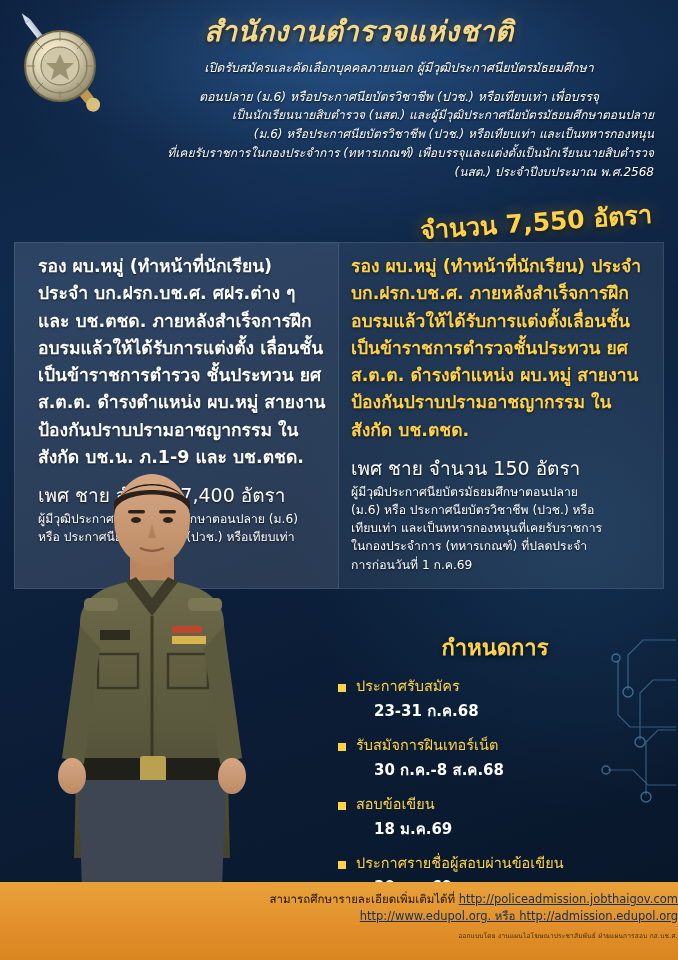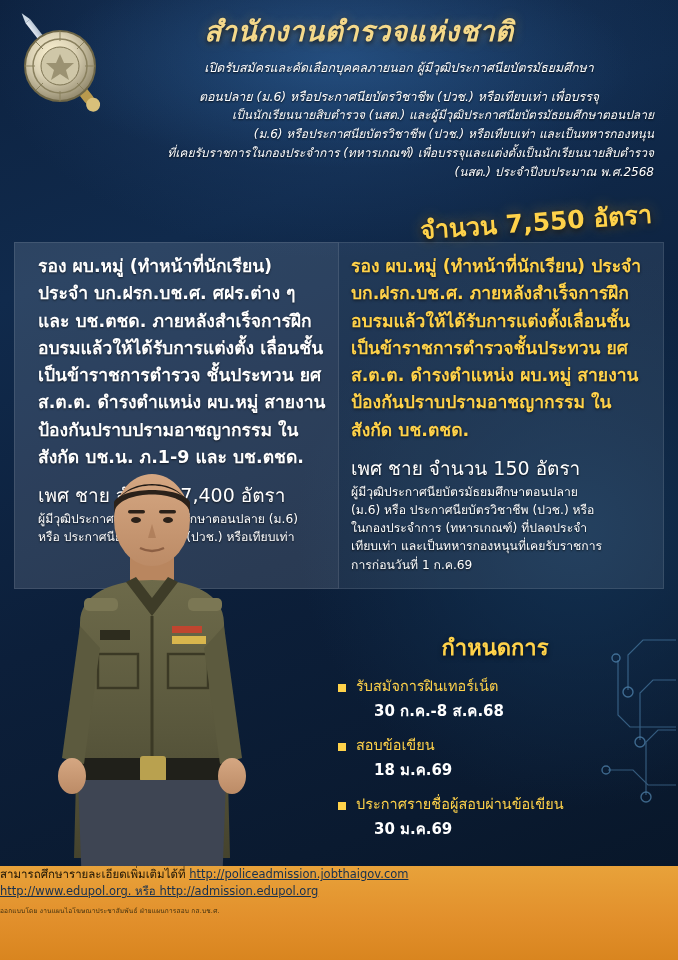--- a/index.html
+++ b/index.html
@@ -139,23 +139,24 @@
     width: 8px; height: 8px; background: #ffd24a;
   }
   .sched-label { font-size: 14.5px; color: #ffd24a; line-height: 1.3; }
   .sched-date  { font-size: 15px; color: #ffffff; font-weight: bold; margin-top: 3px; padding-left: 18px; }
 
   
   .footer {
     position: absolute;
     left: 0; bottom: 0;
     width: 100%;
-    height: 94px;
+    height: 78px;
     background: linear-gradient(180deg, #e8a23a 0%, #e2902c 55%, #d9851f 100%);
-    text-align: left;
+    text-align: right;
+    padding-top: 9px;
   }
   .f-line1 { font-size: 11.5px; color: #1d1405; line-height: 1.45; }
   .f-line1 a, .f-url { color: #16304f; text-decoration: underline; }
   .f-line2 { font-size: 11.5px; color: #16304f; line-height: 1.45; text-decoration: underline; }
   .f-tiny  { font-size: 6.5px; color: #3a2c0e; margin-top: 7px; letter-spacing: .2px; }
 </style>
 </head>
 <body>
 
 <div class="poster">
@@ -240,22 +241,22 @@
         <div>ผู้มีวุฒิประกาศนียบัตรมัธยมศึกษาตอนปลาย (ม.6)</div>
         <div>หรือ ประกาศนียบัตรวิชาชีพ (ปวช.) หรือเทียบเท่า</div>
       </div>
     </div>
     <div class="panel right">
       <div class="p-head">รอง ผบ.หมู่ (ทำหน้าที่นักเรียน) ประจำ บก.ฝรก.บช.ศ. ภายหลังสำเร็จการฝึกอบรมแล้วให้ได้รับการแต่งตั้งเลื่อนชั้นเป็นข้าราชการตำรวจชั้นประทวน ยศ ส.ต.ต. ดำรงตำแหน่ง ผบ.หมู่ สายงานป้องกันปราบปรามอาชญากรรม ในสังกัด บช.ตชด.</div>
       <div class="p-sub">
         <div class="hl">เพศ ชาย  จำนวน 150 อัตรา</div>
         <div>ผู้มีวุฒิประกาศนียบัตรมัธยมศึกษาตอนปลาย</div>
         <div>(ม.6) หรือ ประกาศนียบัตรวิชาชีพ (ปวช.) หรือ</div>
+        <div>เทียบเท่า และเป็นทหารกองหนุนที่เคยรับราชการ</div>
         <div>ในกองประจำการ (ทหารเกณฑ์) ที่ปลดประจำ</div>
-        <div>เทียบเท่า และเป็นทหารกองหนุนที่เคยรับราชการ</div>
         <div>การก่อนวันที่ 1 ก.ค.69</div>
       </div>
     </div>
   </div>
 
   <svg class="officer" viewBox="0 0 260 430">
     <defs>
       <linearGradient id="uni" x1="0" y1="0" x2="0" y2="1">
         <stop offset="0%" stop-color="#6d6a4a"></stop>
         <stop offset="55%" stop-color="#59573c"></stop>
@@ -306,20 +307,25 @@
     <rect x="106" y="52" width="17" height="3.5" rx="1.8" fill="#2b2119"></rect>
     <rect x="137" y="52" width="17" height="3.5" rx="1.8" fill="#2b2119"></rect>
 
     <path d="M130 66 L126 80 L134 80 Z" fill="#ab7b58" opacity=".8"></path>
     <path d="M118 90 Q130 96 142 90" stroke="#8c5f43" stroke-width="2.4" fill="none"></path>
   </svg>
 
   <div class="schedule">
     <div class="sched-title">กำหนดการ</div>
 
+    <div class="sched-item">
+      <span class="bullet"></span>
+      <div class="sched-label">ประกาศรับสมัคร</div>
+      <div class="sched-date">23-31 ก.ค.68</div>
+    </div>
 
     <div class="sched-item">
       <span class="bullet"></span>
       <div class="sched-label">รับสมัจการฝินเทอร์เน็ต</div>
       <div class="sched-date">30 ก.ค.-8 ส.ค.68</div>
     </div>
 
     <div class="sched-item">
       <span class="bullet"></span>
       <div class="sched-label">สอบข้อเขียน</div>

